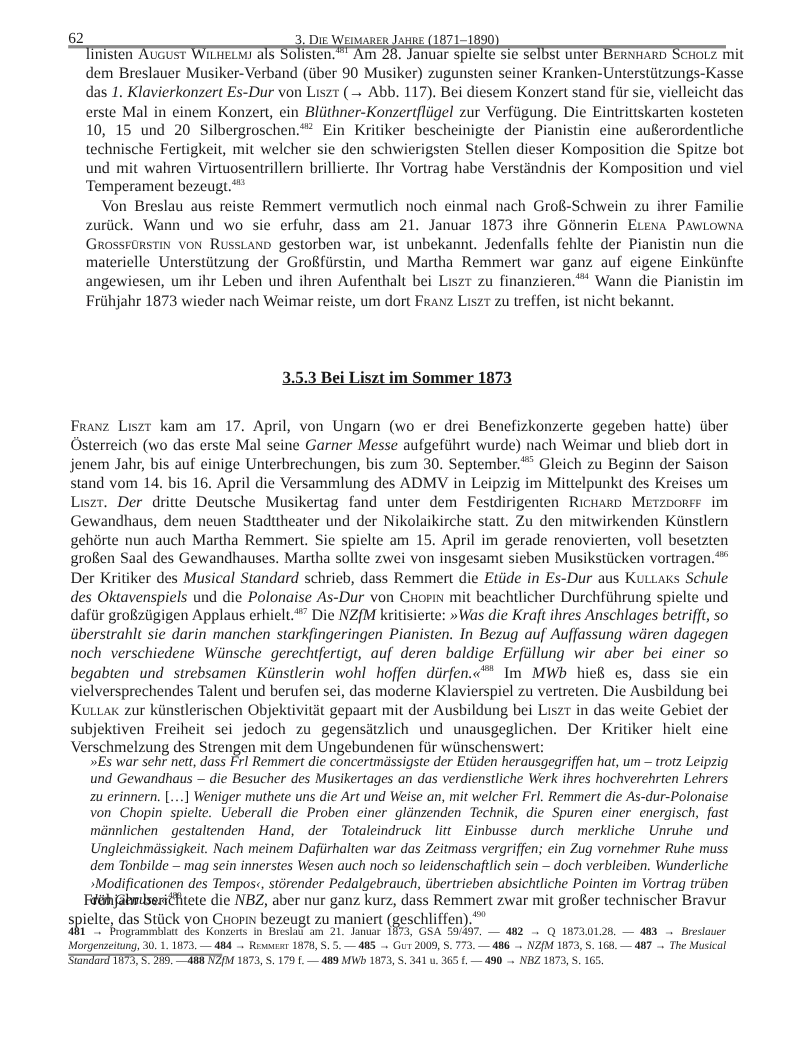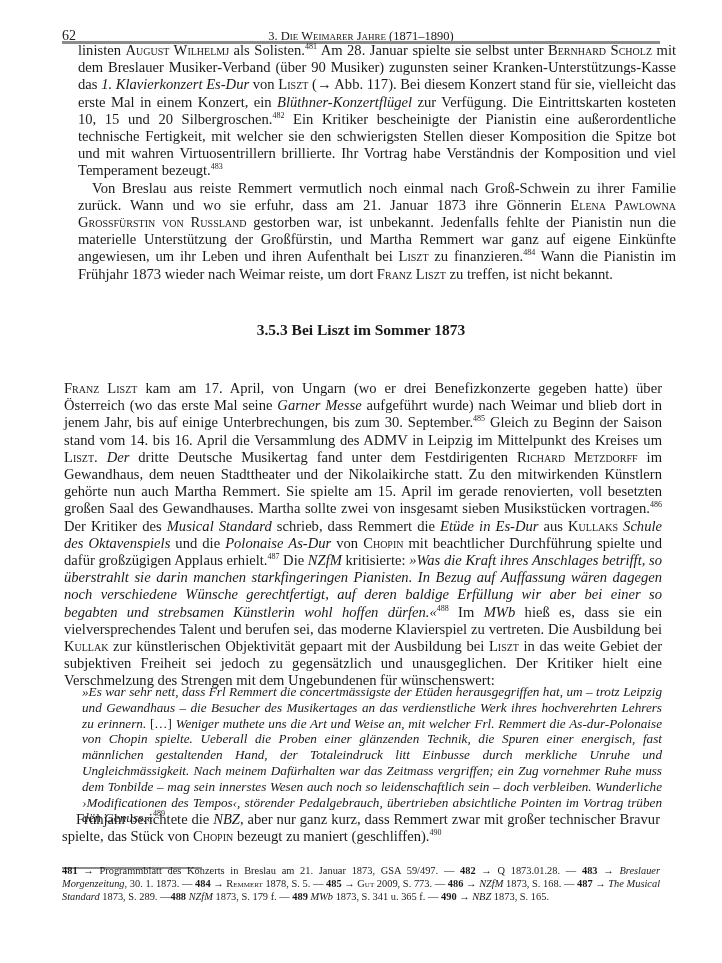--- a/index.html
+++ b/index.html
@@ -10,33 +10,33 @@
                   font-size: 13px; line-height: 20px; }
   .page-number { position: absolute; left: 0; top: 0; font-size: 14px; }
   .chapter-title { position: absolute; left: 0; right: 0; text-align: center; font-size: 12.5px; }
   .sc { font-variant: small-caps; }
   .head-rule { position: absolute; top: 41px; left: 0; width: 598px; height: 3px; background: #8c8c8c; }
   .body-text { position: absolute; top: 42px; left: 0; width: 598px;
                font-size: 14.6px; line-height: 17.2px; text-align: justify; hyphens: manual; margin-left: 16px; }
   .body-text p { margin: 0; }
   .indent { text-indent: 14px; }
   sup { font-size: 8px; line-height: 0; vertical-align: 6px; }
-  .section { position: absolute; top: 320px; left: 0; width: 598px; text-align: center; }
+  .section { position: absolute; top: 334px; left: 0; width: 598px; text-align: center; text-decoration: underline; }
   .section-title { font-size: 15.5px; font-weight: bold; line-height: 19px; }
   .section-sub { font-size: 12.8px; line-height: 15.5px; }
   .body2 { position: absolute; top: 380px; left: 2px; width: 598px;
            font-size: 14.6px; line-height: 17.2px; text-align: justify; }
   .body2 p { margin: 0; }
   .quote { position: absolute; top: 684px; left: 20px; width: 580px;
            font-size: 13.2px; line-height: 15.8px; text-align: justify; font-style: italic; }
   .quote .up { font-style: normal; }
   .body3 { position: absolute; top: 811px; left: 0; width: 598px;
            font-size: 14.6px; line-height: 17.2px; text-align: justify; }
   .footnote-rule { position: absolute; top: 867px; left: 0; width: 140px; height: 2px; background: #8c8c8c; }
-  .footnotes { position: absolute; top: 864px; left: 0; width: 598px;
+  .footnotes { position: absolute; top: 841px; left: 0; width: 598px;
                font-size: 10.4px; line-height: 13px; text-align: justify; }
   .footnotes b { font-weight: bold; }
   i, .it { font-style: italic; }
 </style>
 </head>
 <body>
 
 <div class="page">
 
   <div class="running-head">

